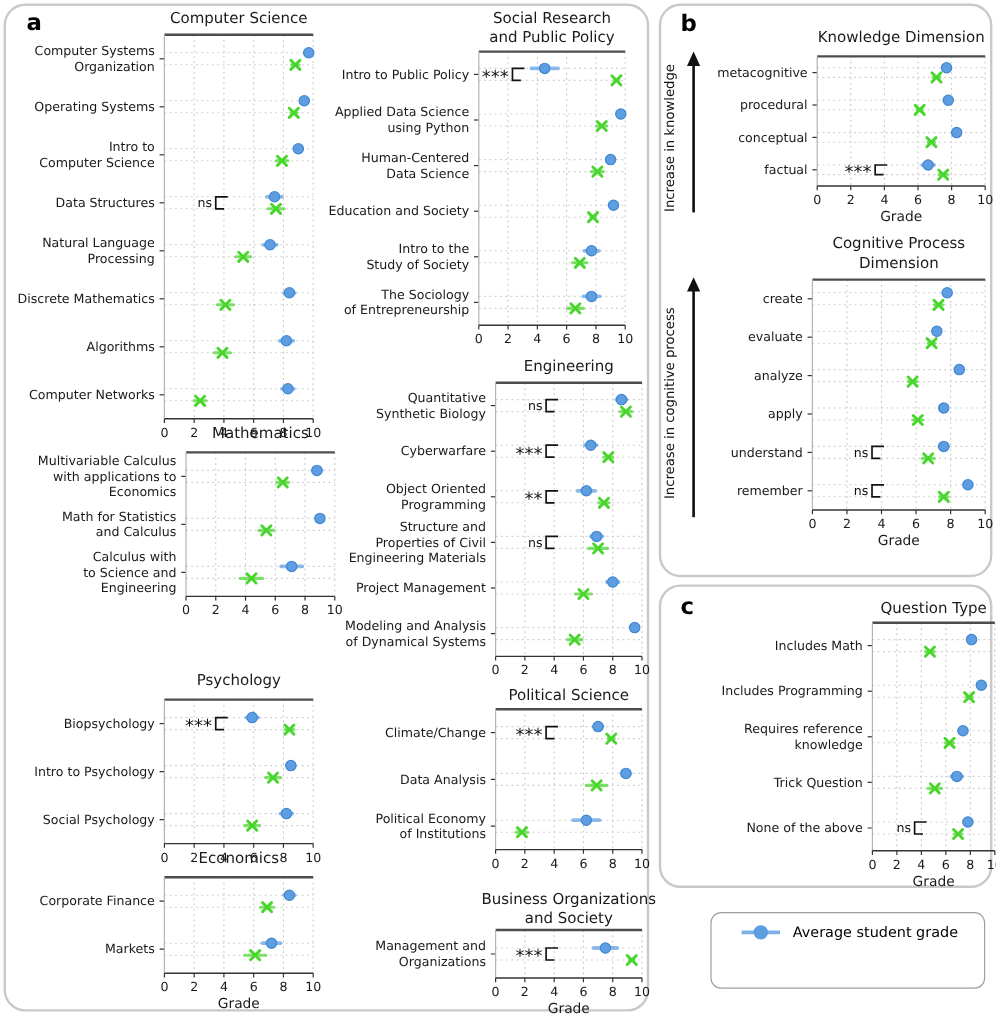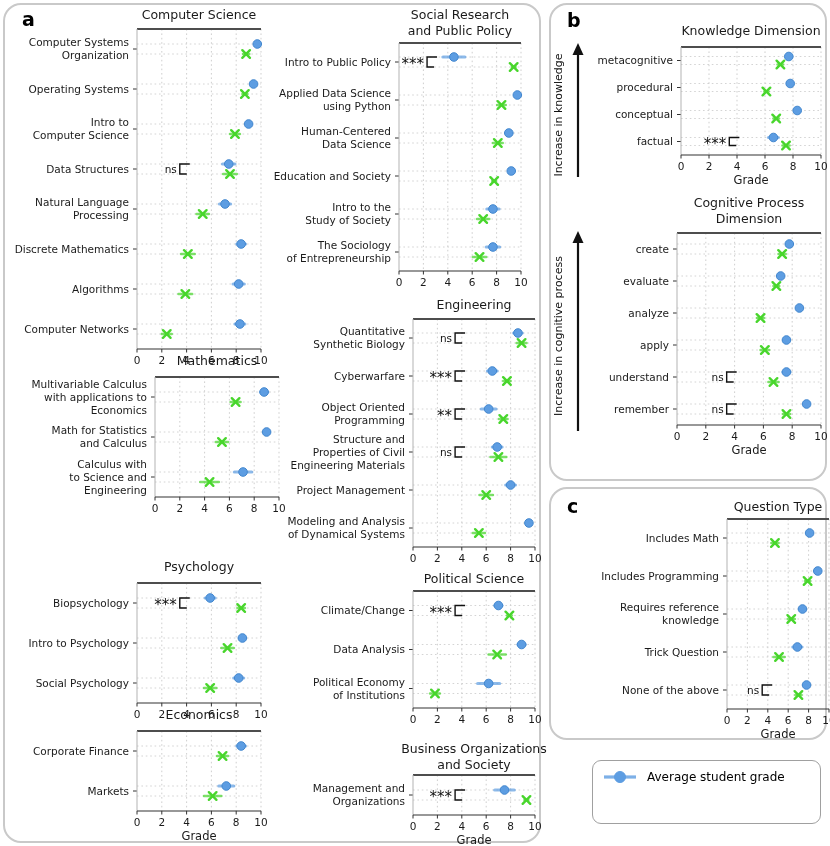--- a/index.html
+++ b/index.html
@@ -6,21 +6,21 @@
   .figure{position:relative;width:830px;height:846px;background:#fff;
           font-family:"DejaVu Sans",sans-serif;color:#1a1a1a;overflow:hidden;}
   .panel{position:absolute;background:#fff;border:2px solid #c9c9c9;border-radius:18px;}
   .panel-letter{position:absolute;font-weight:bold;font-size:19px;color:#000;line-height:1;}
   .chart{position:absolute;}
   .chart svg, .axis-arrow{overflow:visible;}
   .chart svg text, .axis-arrow text{font-family:"DejaVu Sans",sans-serif;}
   .axis-arrow{position:absolute;}
   .legend{position:absolute;left:592px;top:760px;width:211px;height:56px;background:#fff;
           border:1.5px solid #a0a0a0;border-radius:9px;padding:3px 8px;
-          display:flex;flex-direction:column;gap:1px;box-sizing:content-box;}
+          display:flex;justify-content:center;gap:1px;box-sizing:content-box;}
   .legend-item{display:flex;align-items:center;gap:8px;font-size:12px;color:#000;height:25px;}
   .legend-item span{white-space:nowrap;}
 </style>
 </head>
 <body>
 
 <div class="figure">
 
   <div class="panel" style="left:3px;top:3px;width:534px;height:836px;">
     <div class="panel-letter" style="left:17px;top:5px;">a</div>

